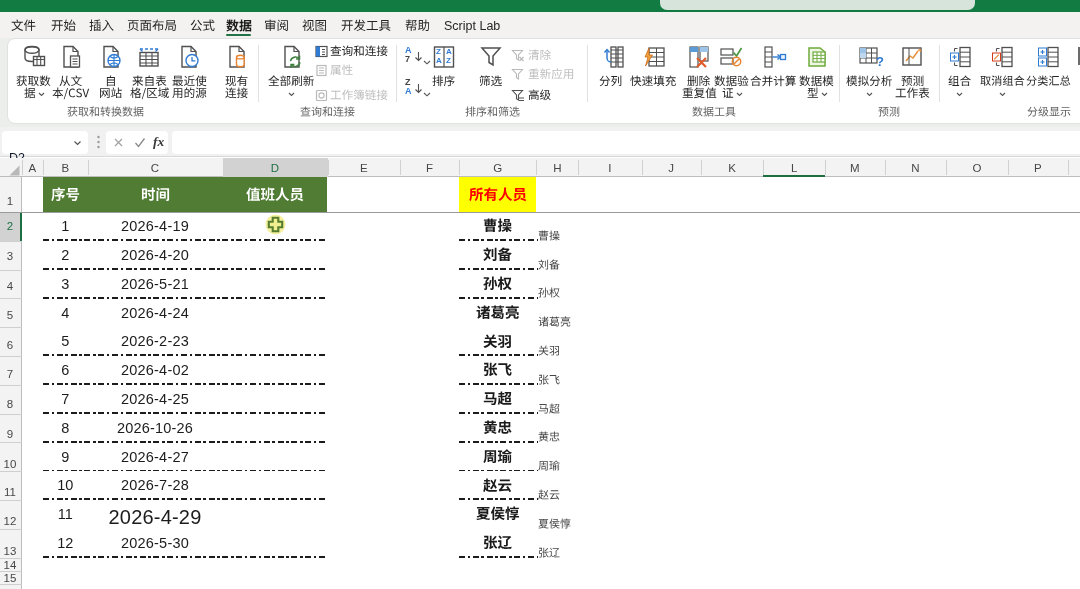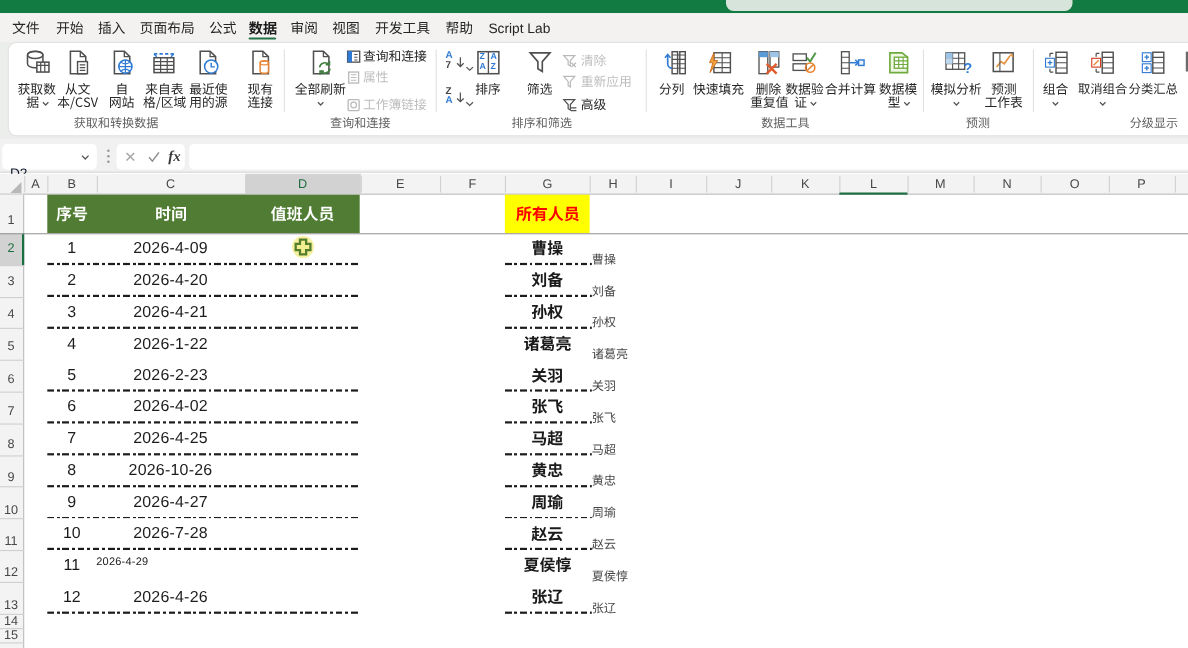--- a/index.html
+++ b/index.html
@@ -857,21 +857,21 @@
     <svg class="ct" style="left:468.6px;top:187.0px;width:58.00px;height:15.37px" viewBox="0 -880 4000 1060">
       <g fill="#fd0000" transform="scale(1,-1)">
         <use href="#g111" x="0"></use>
         <use href="#g112" x="1000"></use>
         <use href="#g109" x="2000"></use>
         <use href="#g110" x="3000"></use>
       </g>
     </svg>
     <div class="abs" style="left:0;top:211.5px;width:1080px;height:1.2px;background:#9a9a9a"></div>
     <div class="lt" style="left:43px;top:218.1px;width:44.5px;text-align:center;font-size:14.5px;color:#1c1c1c">1</div>
-    <div class="lt" style="left:87.5px;top:218.1px;width:135px;text-align:center;font-size:14.5px;color:#1c1c1c;letter-spacing:.2px">2026-4-09</div>
+    <div class="lt" style="left:87.5px;top:218.1px;width:135px;text-align:center;font-size:14.5px;color:#1c1c1c;letter-spacing:.2px">2026-4-19</div>
     <svg class="ct" style="left:482.8px;top:218.3px;width:29.00px;height:15.37px" viewBox="0 -880 2000 1060">
       <g fill="#1b1b1b" transform="scale(1,-1)">
         <use href="#g113" x="0"></use>
         <use href="#g114" x="1000"></use>
       </g>
     </svg>
     <div class="dash" style="left:42.5px;top:239.2px;width:284px"></div>
     <div class="dash" style="left:458.5px;top:239.2px;width:79px"></div>
     <svg class="ct" style="left:537.5px;top:229.8px;width:22.00px;height:11.66px" viewBox="0 -880 2000 1060">
       <g fill="#464646" transform="scale(1,-1)">
@@ -889,37 +889,37 @@
     </svg>
     <div class="dash" style="left:42.5px;top:268.0px;width:284px"></div>
     <div class="dash" style="left:458.5px;top:268.0px;width:79px"></div>
     <svg class="ct" style="left:537.5px;top:258.6px;width:22.00px;height:11.66px" viewBox="0 -880 2000 1060">
       <g fill="#464646" transform="scale(1,-1)">
         <use href="#g119" x="0"></use>
         <use href="#g120" x="1000"></use>
       </g>
     </svg>
     <div class="lt" style="left:43px;top:275.7px;width:44.5px;text-align:center;font-size:14.5px;color:#1c1c1c">3</div>
-    <div class="lt" style="left:87.5px;top:275.7px;width:135px;text-align:center;font-size:14.5px;color:#1c1c1c;letter-spacing:.2px">2026-4-21</div>
+    <div class="lt" style="left:87.5px;top:275.7px;width:135px;text-align:center;font-size:14.5px;color:#1c1c1c;letter-spacing:.2px">2026-5-21</div>
     <svg class="ct" style="left:482.8px;top:275.9px;width:29.00px;height:15.37px" viewBox="0 -880 2000 1060">
       <g fill="#1b1b1b" transform="scale(1,-1)">
         <use href="#g121" x="0"></use>
         <use href="#g122" x="1000"></use>
       </g>
     </svg>
     <div class="dash" style="left:42.5px;top:296.8px;width:284px"></div>
     <div class="dash" style="left:458.5px;top:296.8px;width:79px"></div>
     <svg class="ct" style="left:537.5px;top:287.4px;width:22.00px;height:11.66px" viewBox="0 -880 2000 1060">
       <g fill="#464646" transform="scale(1,-1)">
         <use href="#g123" x="0"></use>
         <use href="#g124" x="1000"></use>
       </g>
     </svg>
     <div class="lt" style="left:43px;top:304.5px;width:44.5px;text-align:center;font-size:14.5px;color:#1c1c1c">4</div>
-    <div class="lt" style="left:87.5px;top:304.5px;width:135px;text-align:center;font-size:14.5px;color:#1c1c1c;letter-spacing:.2px">2026-1-22</div>
+    <div class="lt" style="left:87.5px;top:304.5px;width:135px;text-align:center;font-size:14.5px;color:#1c1c1c;letter-spacing:.2px">2026-4-24</div>
     <svg class="ct" style="left:475.6px;top:304.7px;width:43.50px;height:15.37px" viewBox="0 -880 3000 1060">
       <g fill="#1b1b1b" transform="scale(1,-1)">
         <use href="#g125" x="0"></use>
         <use href="#g126" x="1000"></use>
         <use href="#g127" x="2000"></use>
       </g>
     </svg>
     <svg class="ct" style="left:537.5px;top:316.2px;width:33.00px;height:11.66px" viewBox="0 -880 3000 1060">
       <g fill="#464646" transform="scale(1,-1)">
         <use href="#g128" x="0"></use>
@@ -1017,37 +1017,37 @@
     </svg>
     <div class="dash" style="left:42.5px;top:498.4px;width:284px"></div>
     <div class="dash" style="left:458.5px;top:498.4px;width:79px"></div>
     <svg class="ct" style="left:537.5px;top:489.0px;width:22.00px;height:11.66px" viewBox="0 -880 2000 1060">
       <g fill="#464646" transform="scale(1,-1)">
         <use href="#g153" x="0"></use>
         <use href="#g154" x="1000"></use>
       </g>
     </svg>
     <div class="lt" style="left:43px;top:506.1px;width:44.5px;text-align:center;font-size:14.5px;color:#1c1c1c">11</div>
-    <div class="lt" style="left:87.5px;top:506.1px;width:135px;text-align:left;font-size:10px;color:#1c1c1c;letter-spacing:.2px">2026-4-29</div>
+    <div class="lt" style="left:87.5px;top:506.1px;width:135px;text-align:center;font-size:20px;color:#1c1c1c;letter-spacing:.2px">2026-4-29</div>
     <svg class="ct" style="left:475.6px;top:506.3px;width:43.50px;height:15.37px" viewBox="0 -880 3000 1060">
       <g fill="#1b1b1b" transform="scale(1,-1)">
         <use href="#g155" x="0"></use>
         <use href="#g156" x="1000"></use>
         <use href="#g157" x="2000"></use>
       </g>
     </svg>
     <svg class="ct" style="left:537.5px;top:517.8px;width:33.00px;height:11.66px" viewBox="0 -880 3000 1060">
       <g fill="#464646" transform="scale(1,-1)">
         <use href="#g158" x="0"></use>
         <use href="#g159" x="1000"></use>
         <use href="#g160" x="2000"></use>
       </g>
     </svg>
     <div class="lt" style="left:43px;top:534.9px;width:44.5px;text-align:center;font-size:14.5px;color:#1c1c1c">12</div>
-    <div class="lt" style="left:87.5px;top:534.9px;width:135px;text-align:center;font-size:14.5px;color:#1c1c1c;letter-spacing:.2px">2026-4-26</div>
+    <div class="lt" style="left:87.5px;top:534.9px;width:135px;text-align:center;font-size:14.5px;color:#1c1c1c;letter-spacing:.2px">2026-5-30</div>
     <svg class="ct" style="left:482.8px;top:535.1px;width:29.00px;height:15.37px" viewBox="0 -880 2000 1060">
       <g fill="#1b1b1b" transform="scale(1,-1)">
         <use href="#g135" x="0"></use>
         <use href="#g161" x="1000"></use>
       </g>
     </svg>
     <div class="dash" style="left:42.5px;top:556.0px;width:284px"></div>
     <div class="dash" style="left:458.5px;top:556.0px;width:79px"></div>
     <svg class="ct" style="left:537.5px;top:546.6px;width:22.00px;height:11.66px" viewBox="0 -880 2000 1060">
       <g fill="#464646" transform="scale(1,-1)">

